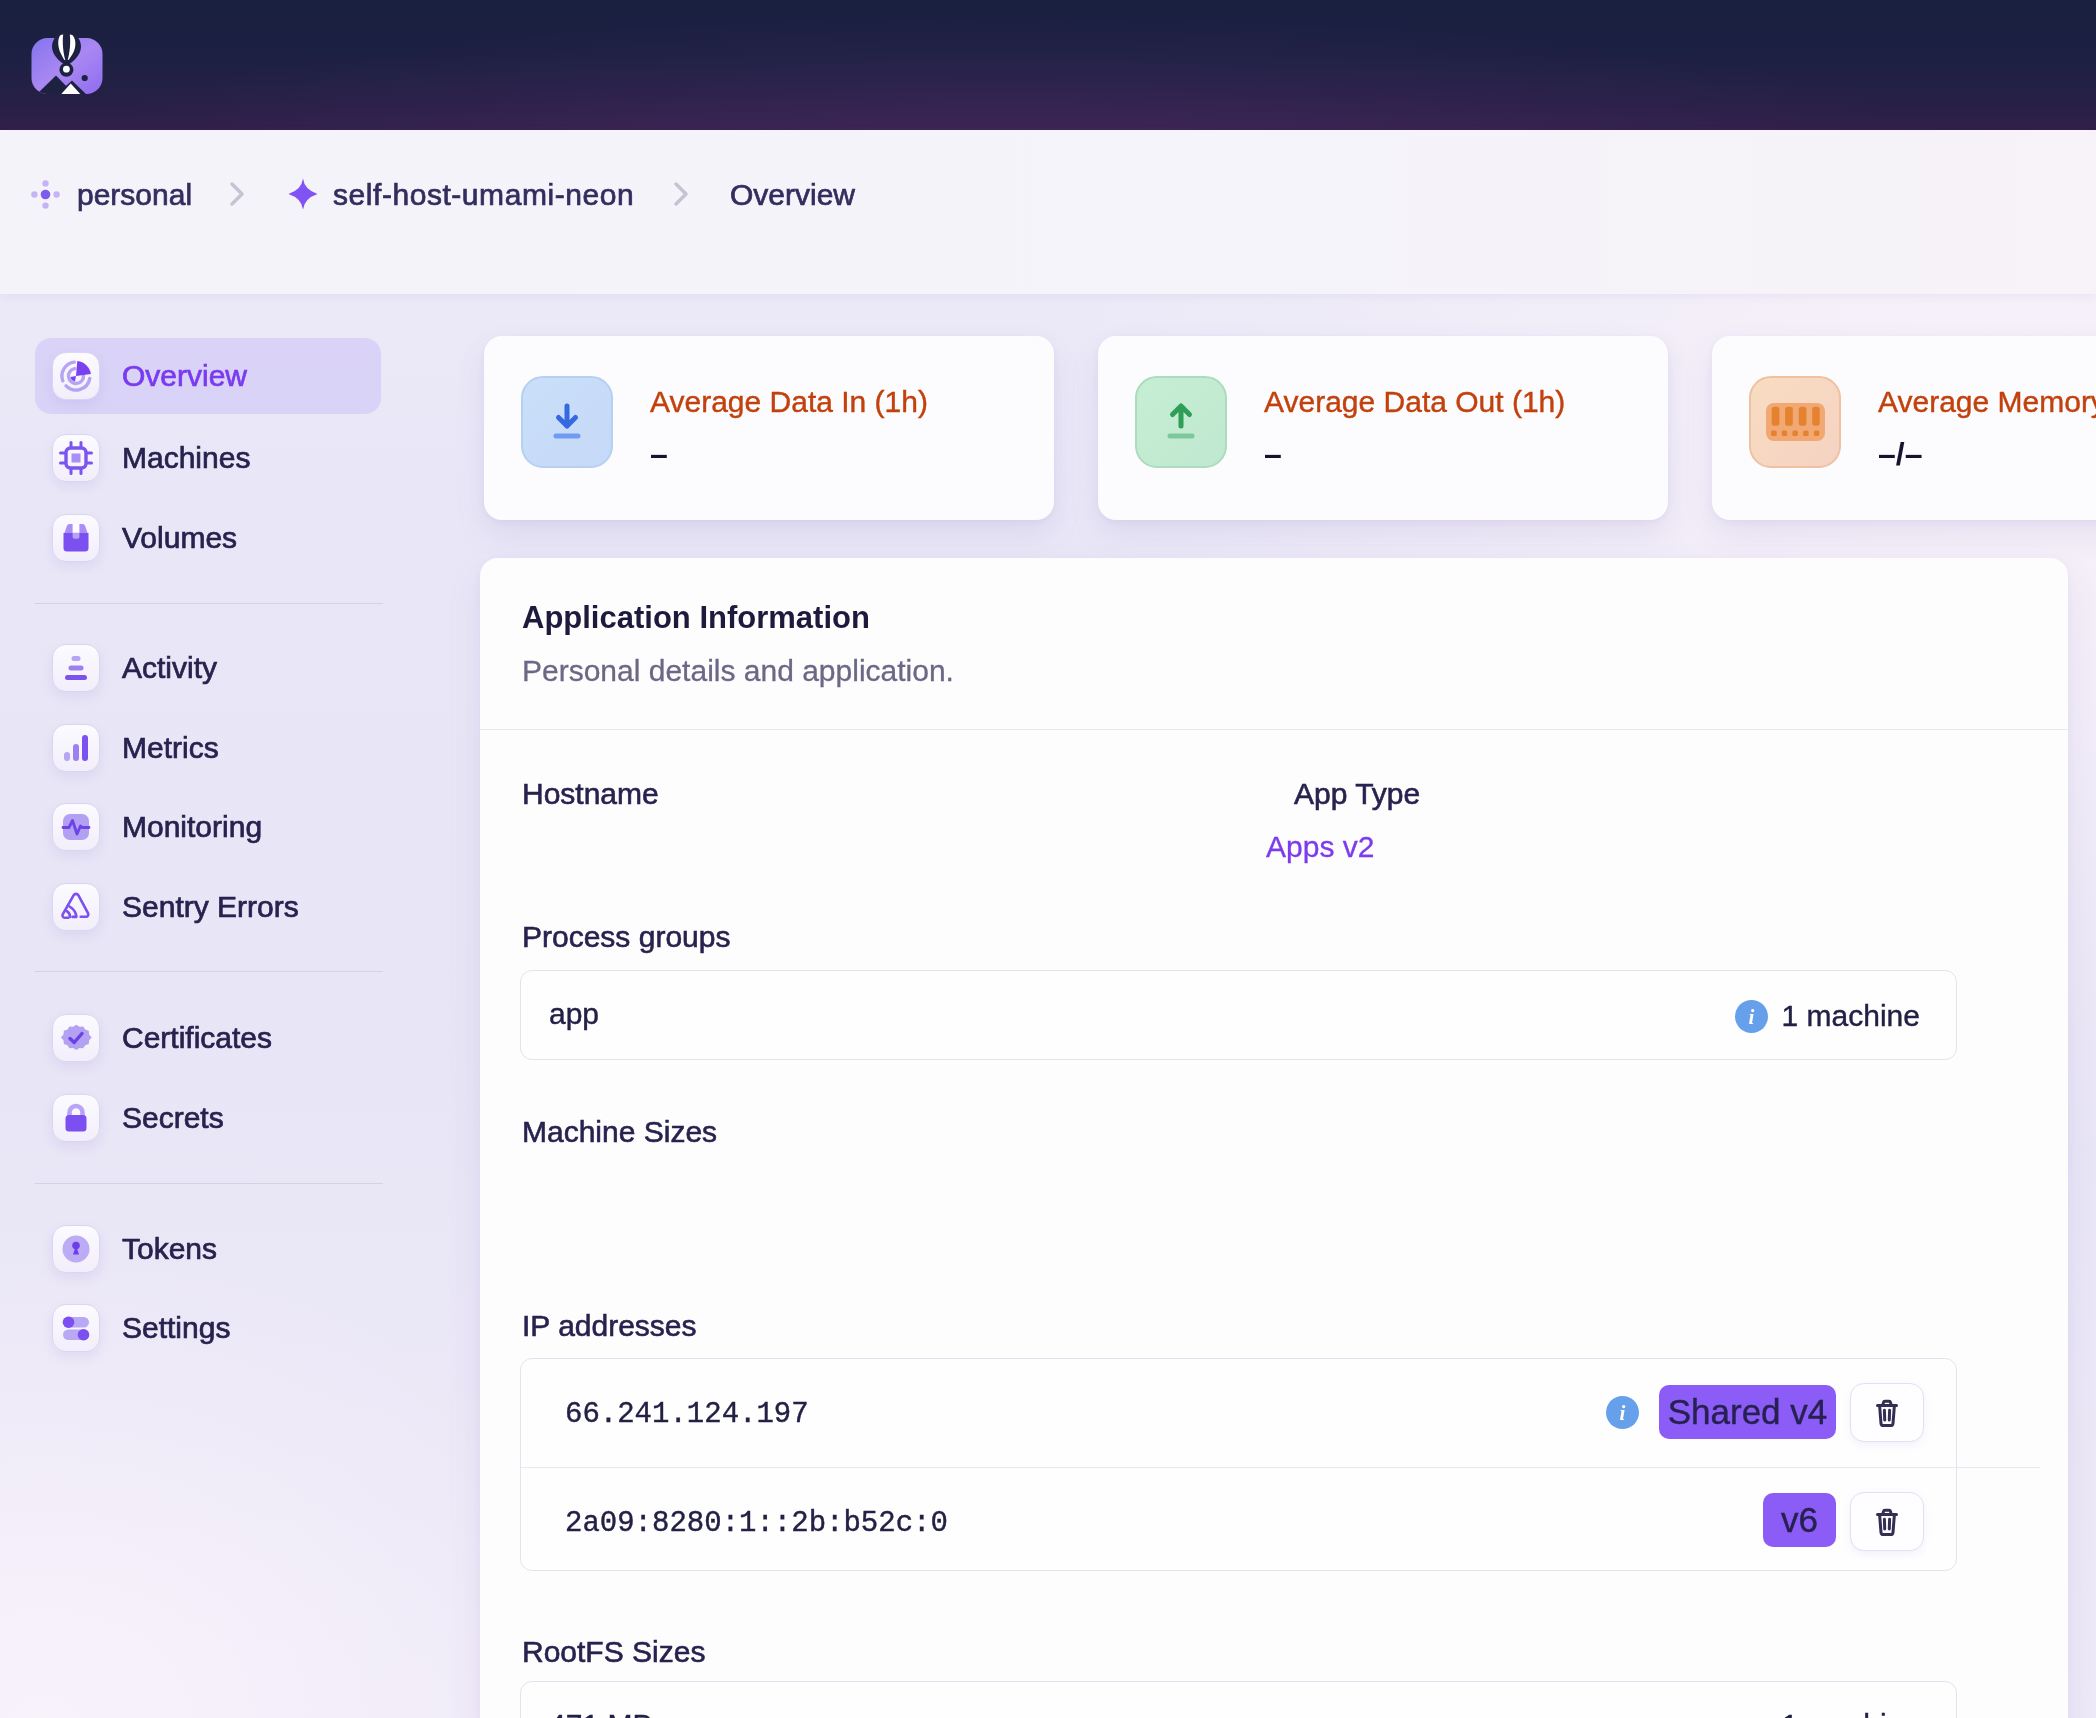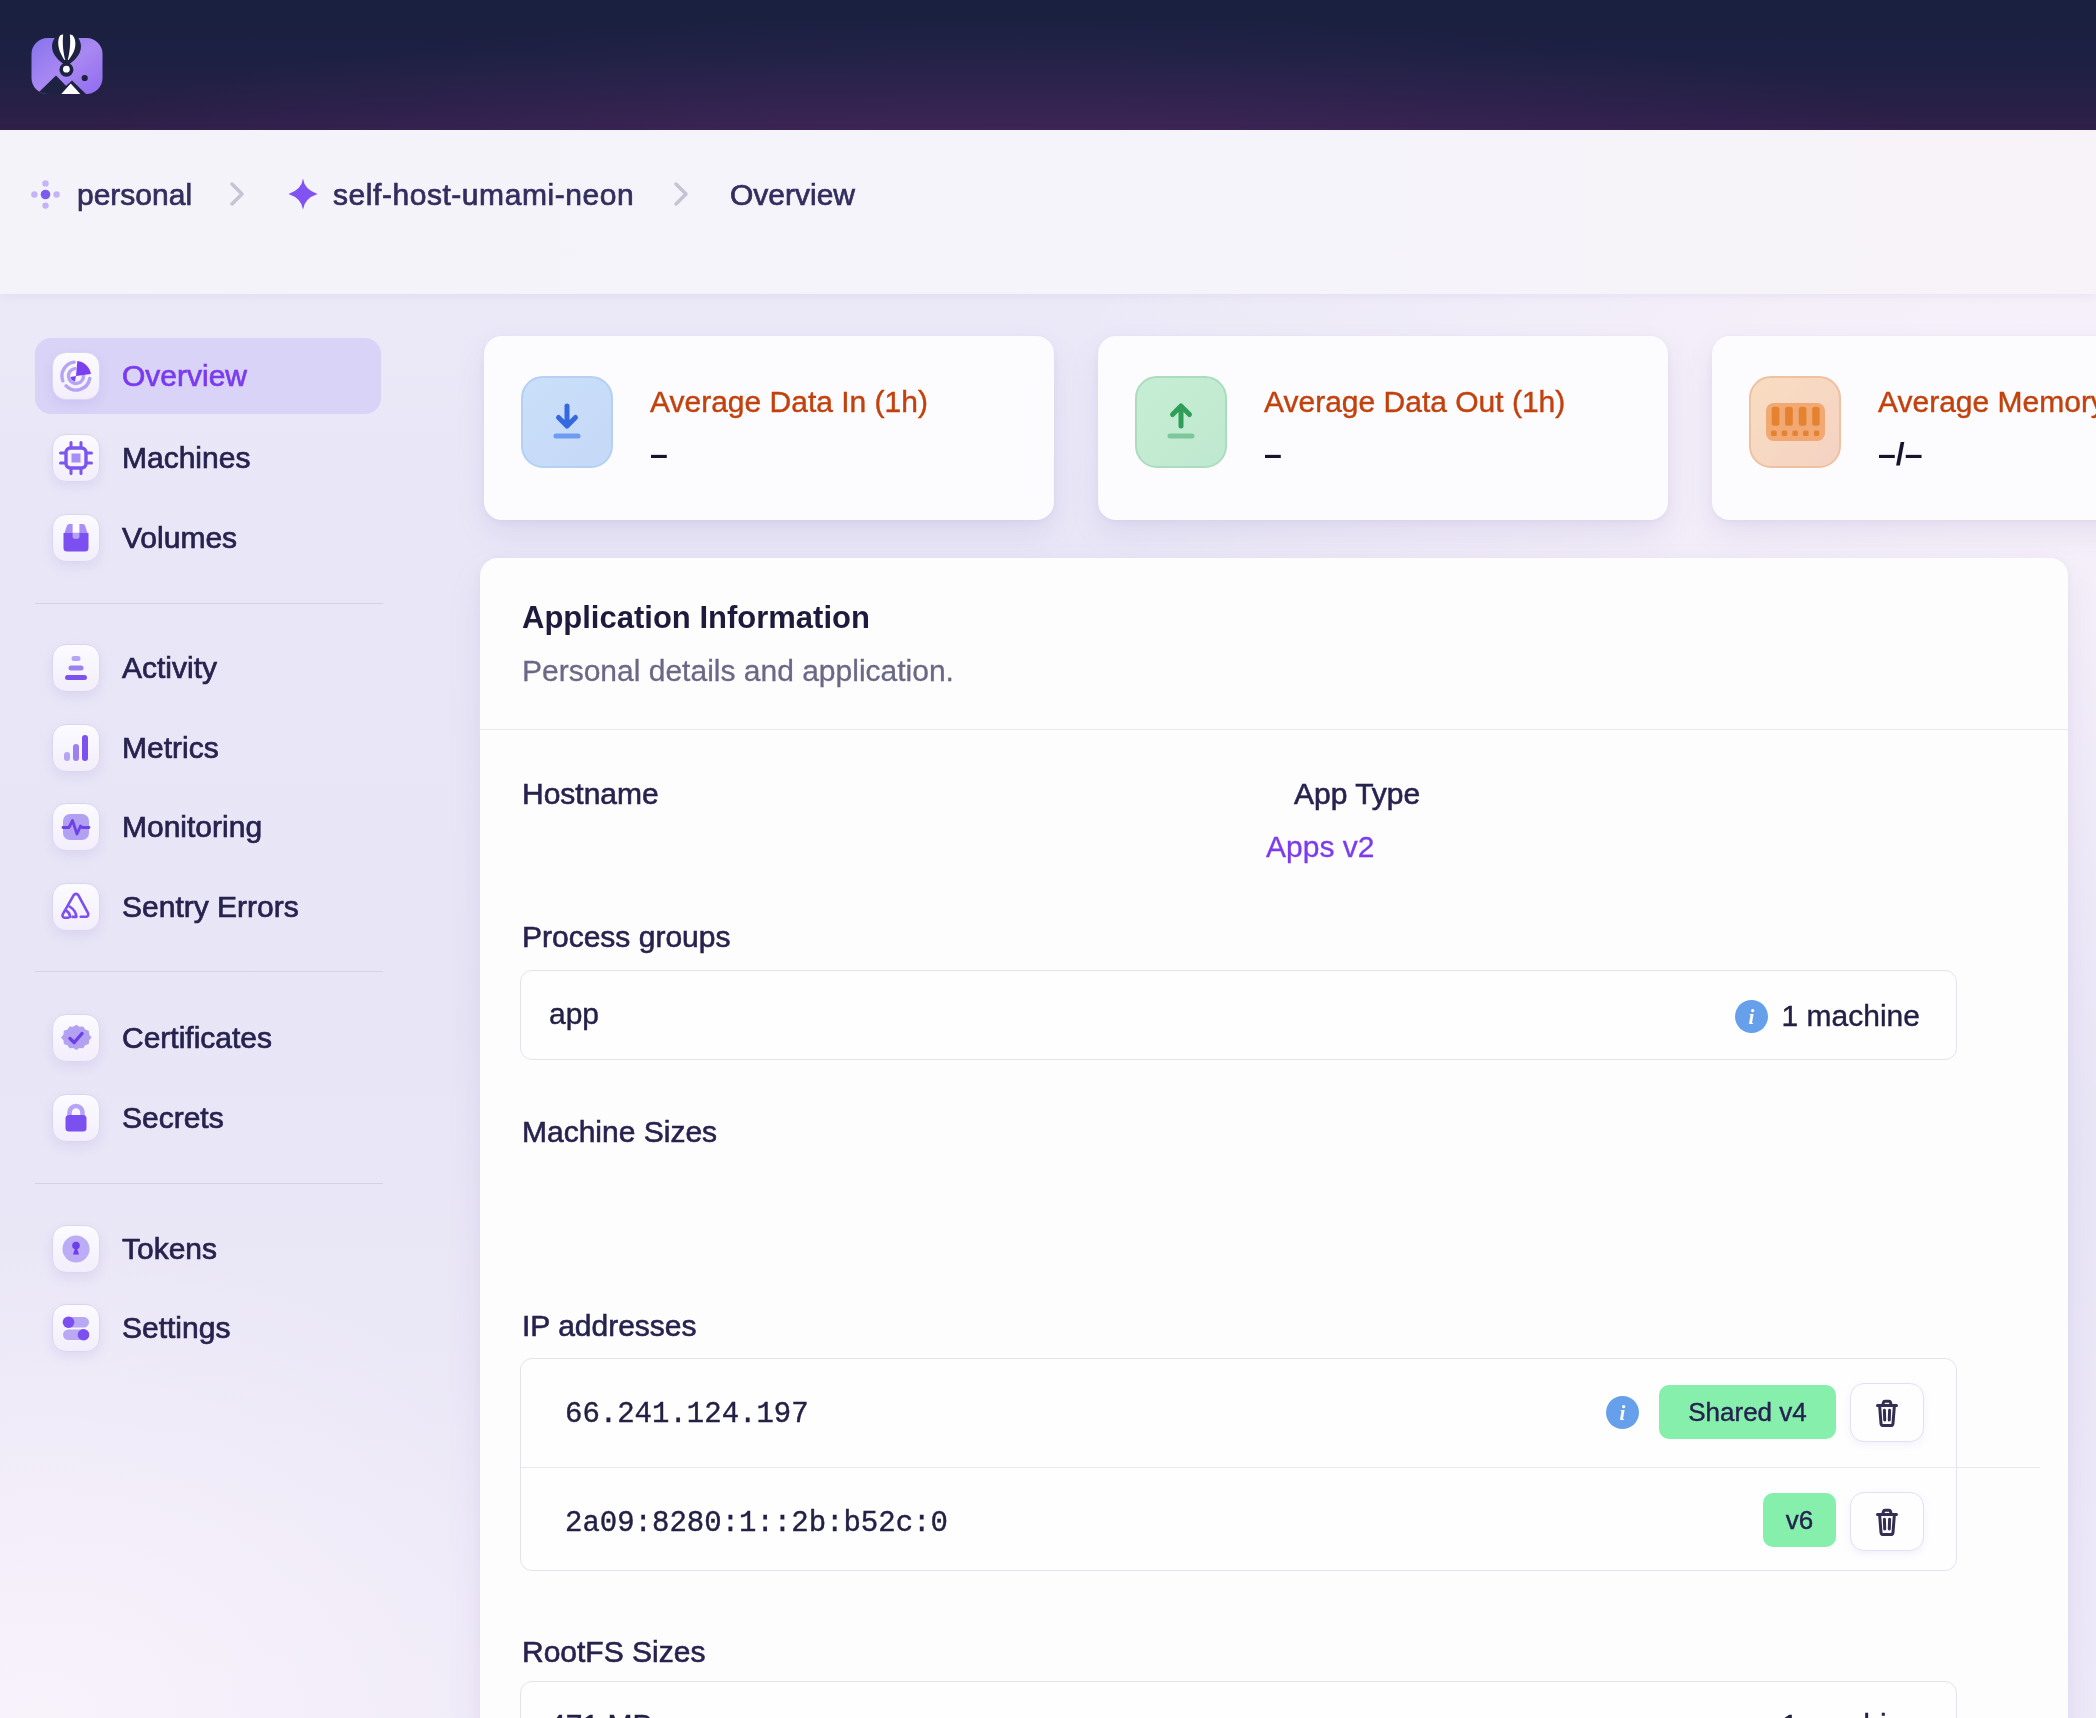--- a/index.html
+++ b/index.html
@@ -57,21 +57,21 @@
 #appcard { position:absolute; left:480px; top:558px; width:1588px; height:1240px; background:#fdfdfe; border-radius:18px;
   box-shadow:0 16px 36px rgba(95,75,165,0.09), 0 2px 8px rgba(95,75,165,0.05); }
 #appcard .in { position:absolute; }
 .cardtitle { font-size:31px; font-weight:bold; color:#1e1a3c; }
 .cardsub { font-size:30px; color:#6b6886; -webkit-text-stroke:0.3px currentColor; }
 .flabel { font-size:30px; color:#27224e; -webkit-text-stroke:0.6px currentColor; }
 .link { font-size:30px; color:#7c3bed; -webkit-text-stroke:0.3px currentColor; }
 .fbox { position:absolute; left:40px; width:1437px; background:#fefefe; border:1.5px solid #e5e2ef; border-radius:12px; }
 .boxtxt { font-size:30px; color:#232046; -webkit-text-stroke:0.4px currentColor; }
 .mono { font-family:"Liberation Mono", monospace; font-size:29px; color:#232046; -webkit-text-stroke:0.4px currentColor; }
-.chip { display:inline-block; background:#86efac; border-radius:10px; font-size:26px; color:#262150; text-align:center; -webkit-text-stroke:0.4px currentColor; }
+.chip { display:inline-block; background:#8b5cf6; border-radius:10px; font-size:35px; color:#262150; text-align:center; -webkit-text-stroke:0.4px currentColor; }
 .trashbtn { position:absolute; width:74px; height:59px; background:#fefdff; border:1.5px solid #e6dff4; border-radius:14px;
   box-shadow:0 3px 8px rgba(110,80,200,0.08); display:flex; align-items:center; justify-content:center; }
 .inforow { display:flex; align-items:center; }
 </style>
 </head>
 <body>
 
 <div id="header">
   <svg class="abs" style="left:31px; top:30px;" width="72" height="66" viewBox="0 0 72 66">
     <defs>

